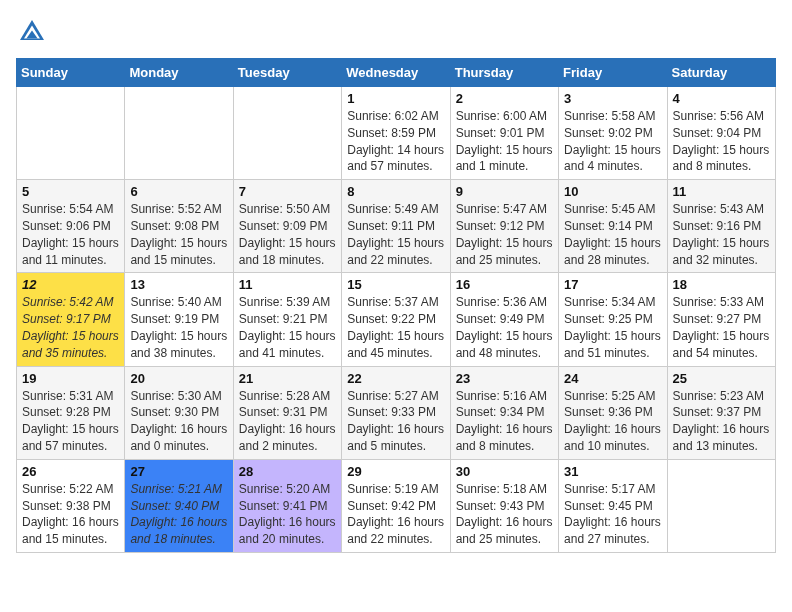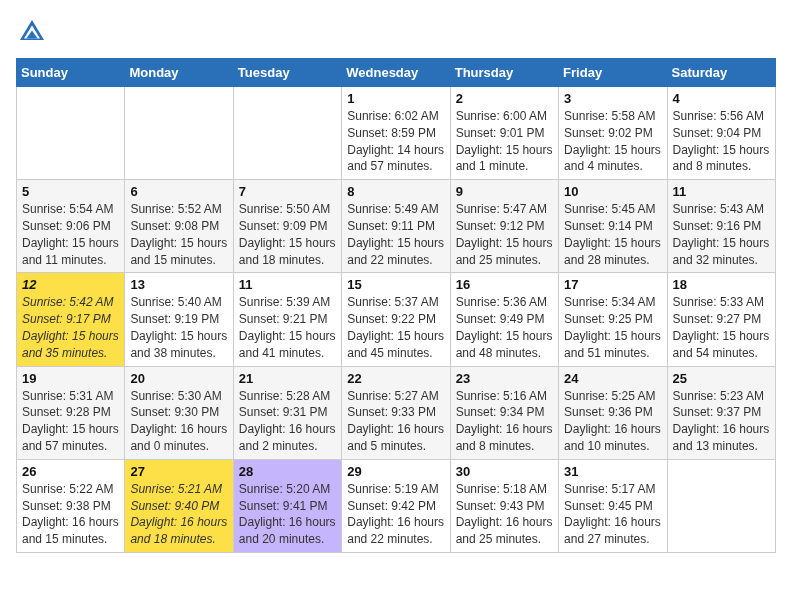--- a/index.html
+++ b/index.html
@@ -312,21 +312,21 @@
         </td>
       </tr>
       <tr>
         <td style="background: rgb(255, 255, 255);">
           <div class="day-num">26</div>
           <div class="day-info" style="white-space: pre-line;">Sunrise: 5:22 AM
 Sunset: 9:38 PM
 Daylight: 16 hours
 and 15 minutes.</div>
         </td>
-        <td style="background: #fde047;">
+        <td style="background: #3b82f6;">
           <div class="day-num">27</div>
           <div class="day-info" style="white-space: pre-line; font-style: italic;">Sunrise: 5:21 AM
 Sunset: 9:40 PM
 Daylight: 16 hours
 and 18 minutes.</div>
         </td>
         <td style="background: #c4b5fd;">
           <div class="day-num">28</div>
           <div class="day-info" style="white-space: pre-line;">Sunrise: 5:20 AM
 Sunset: 9:41 PM

